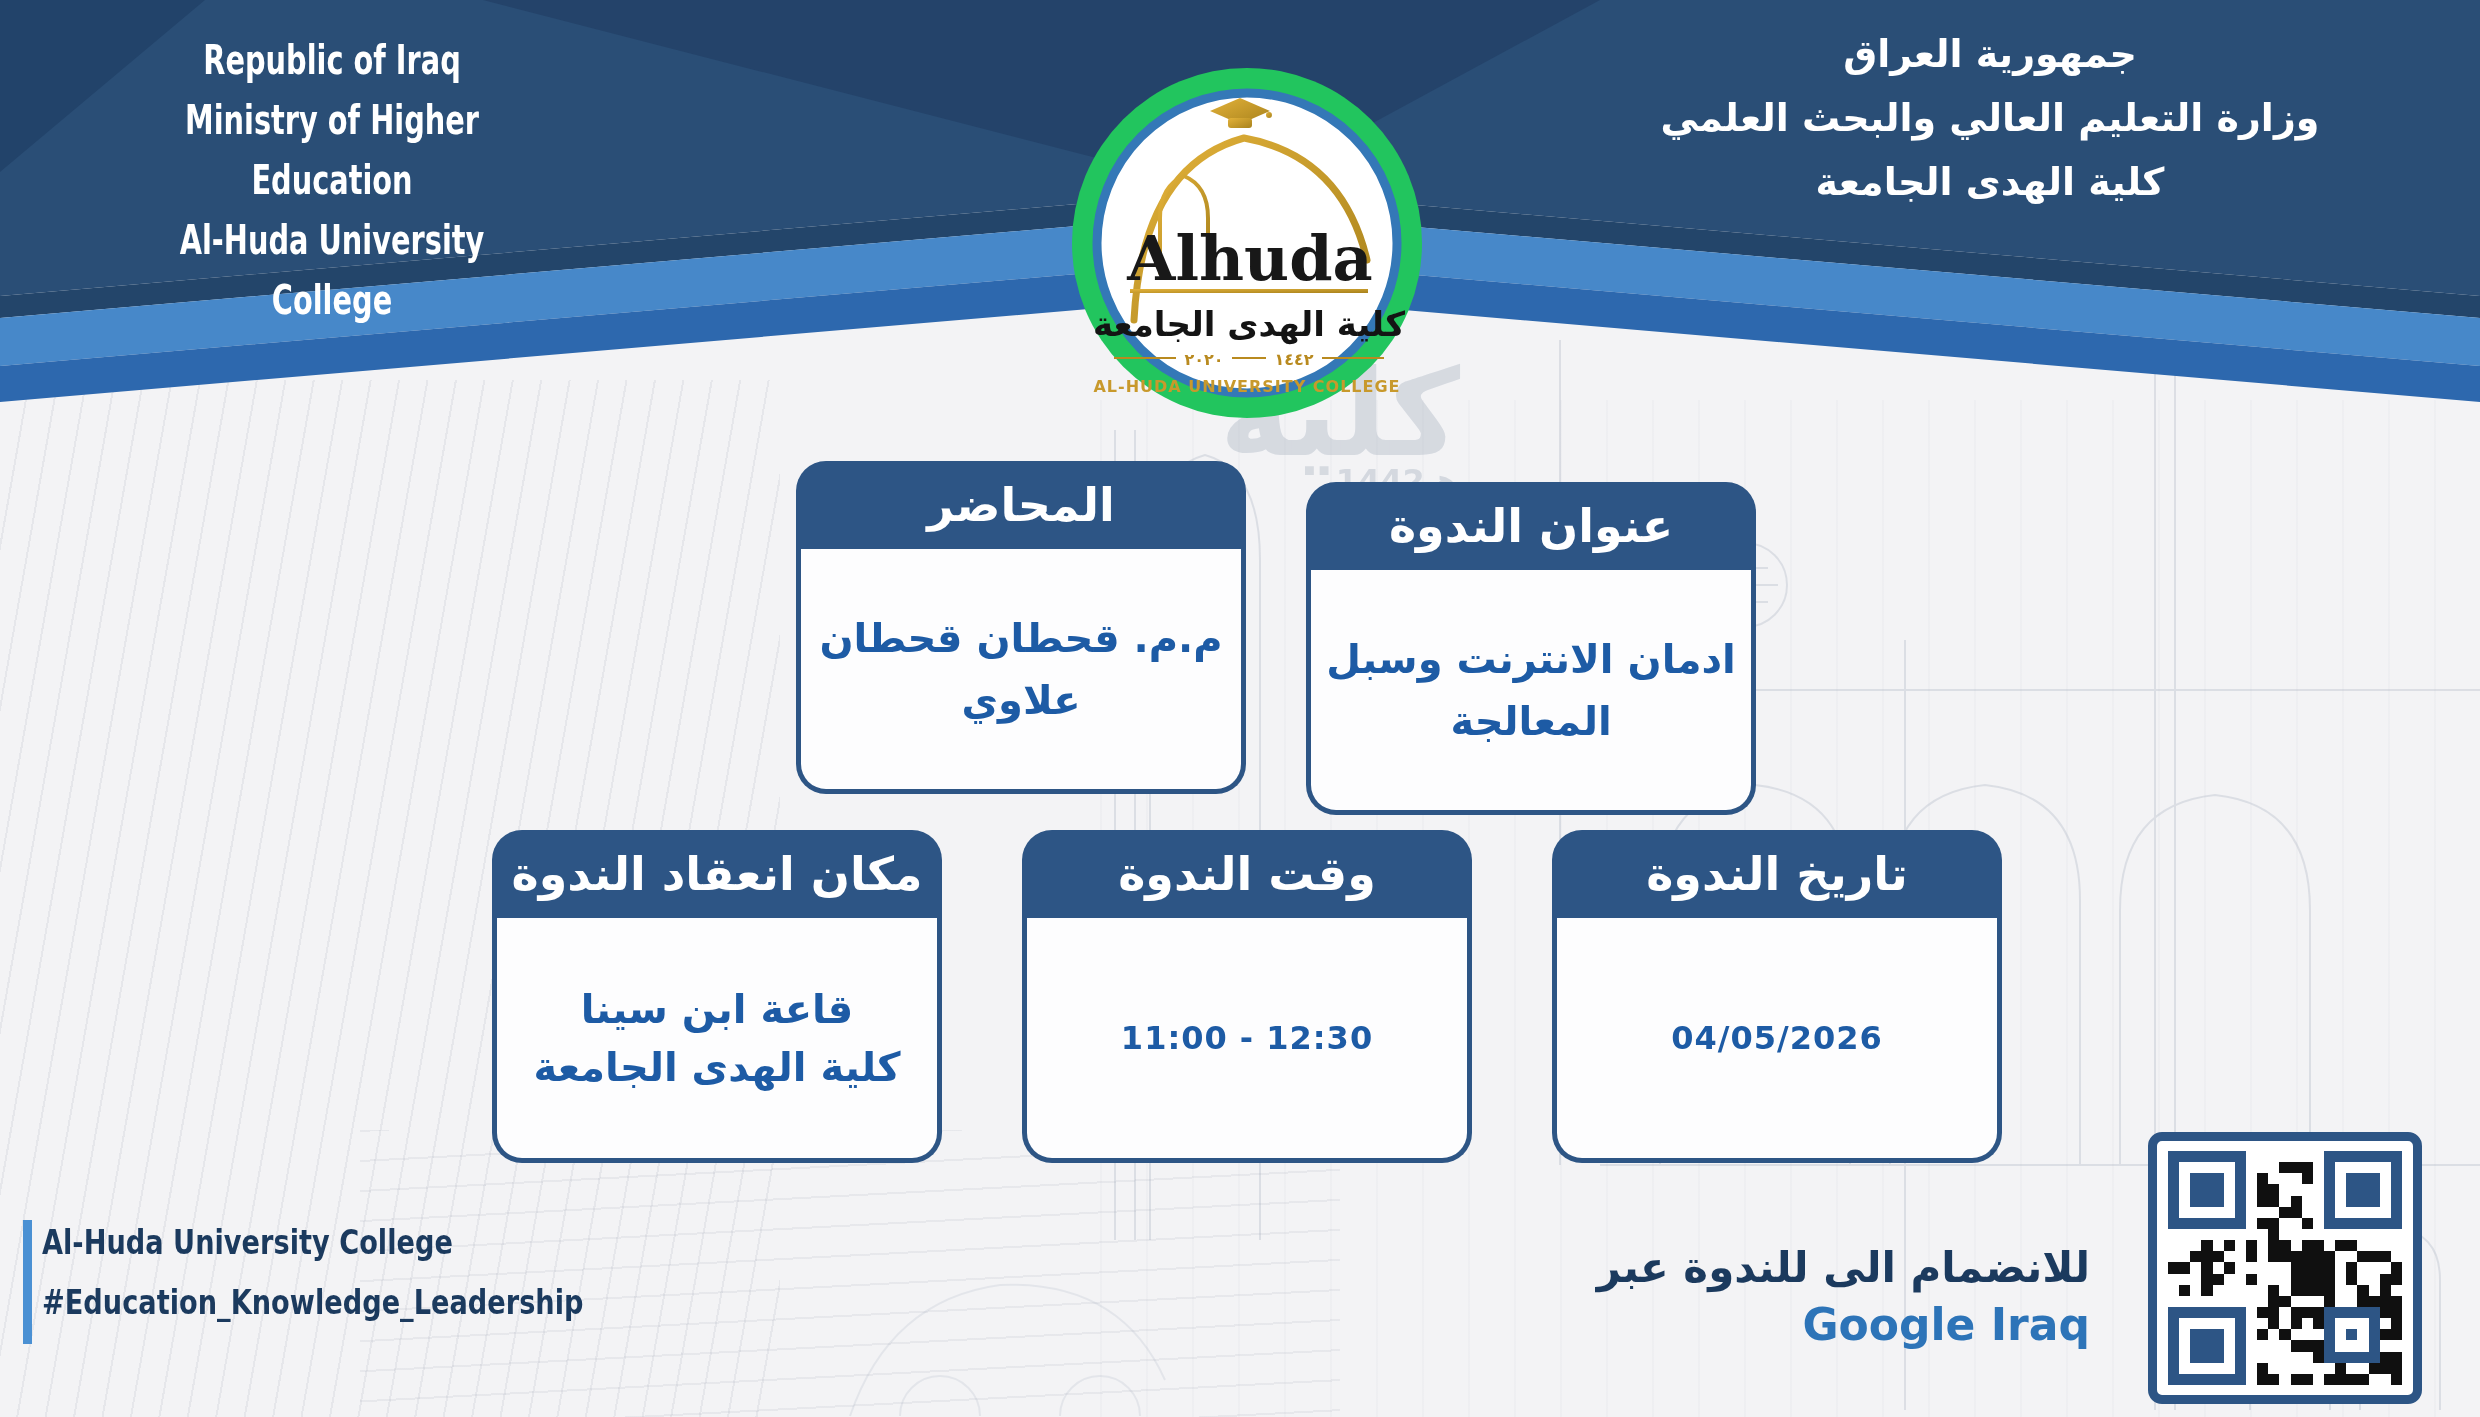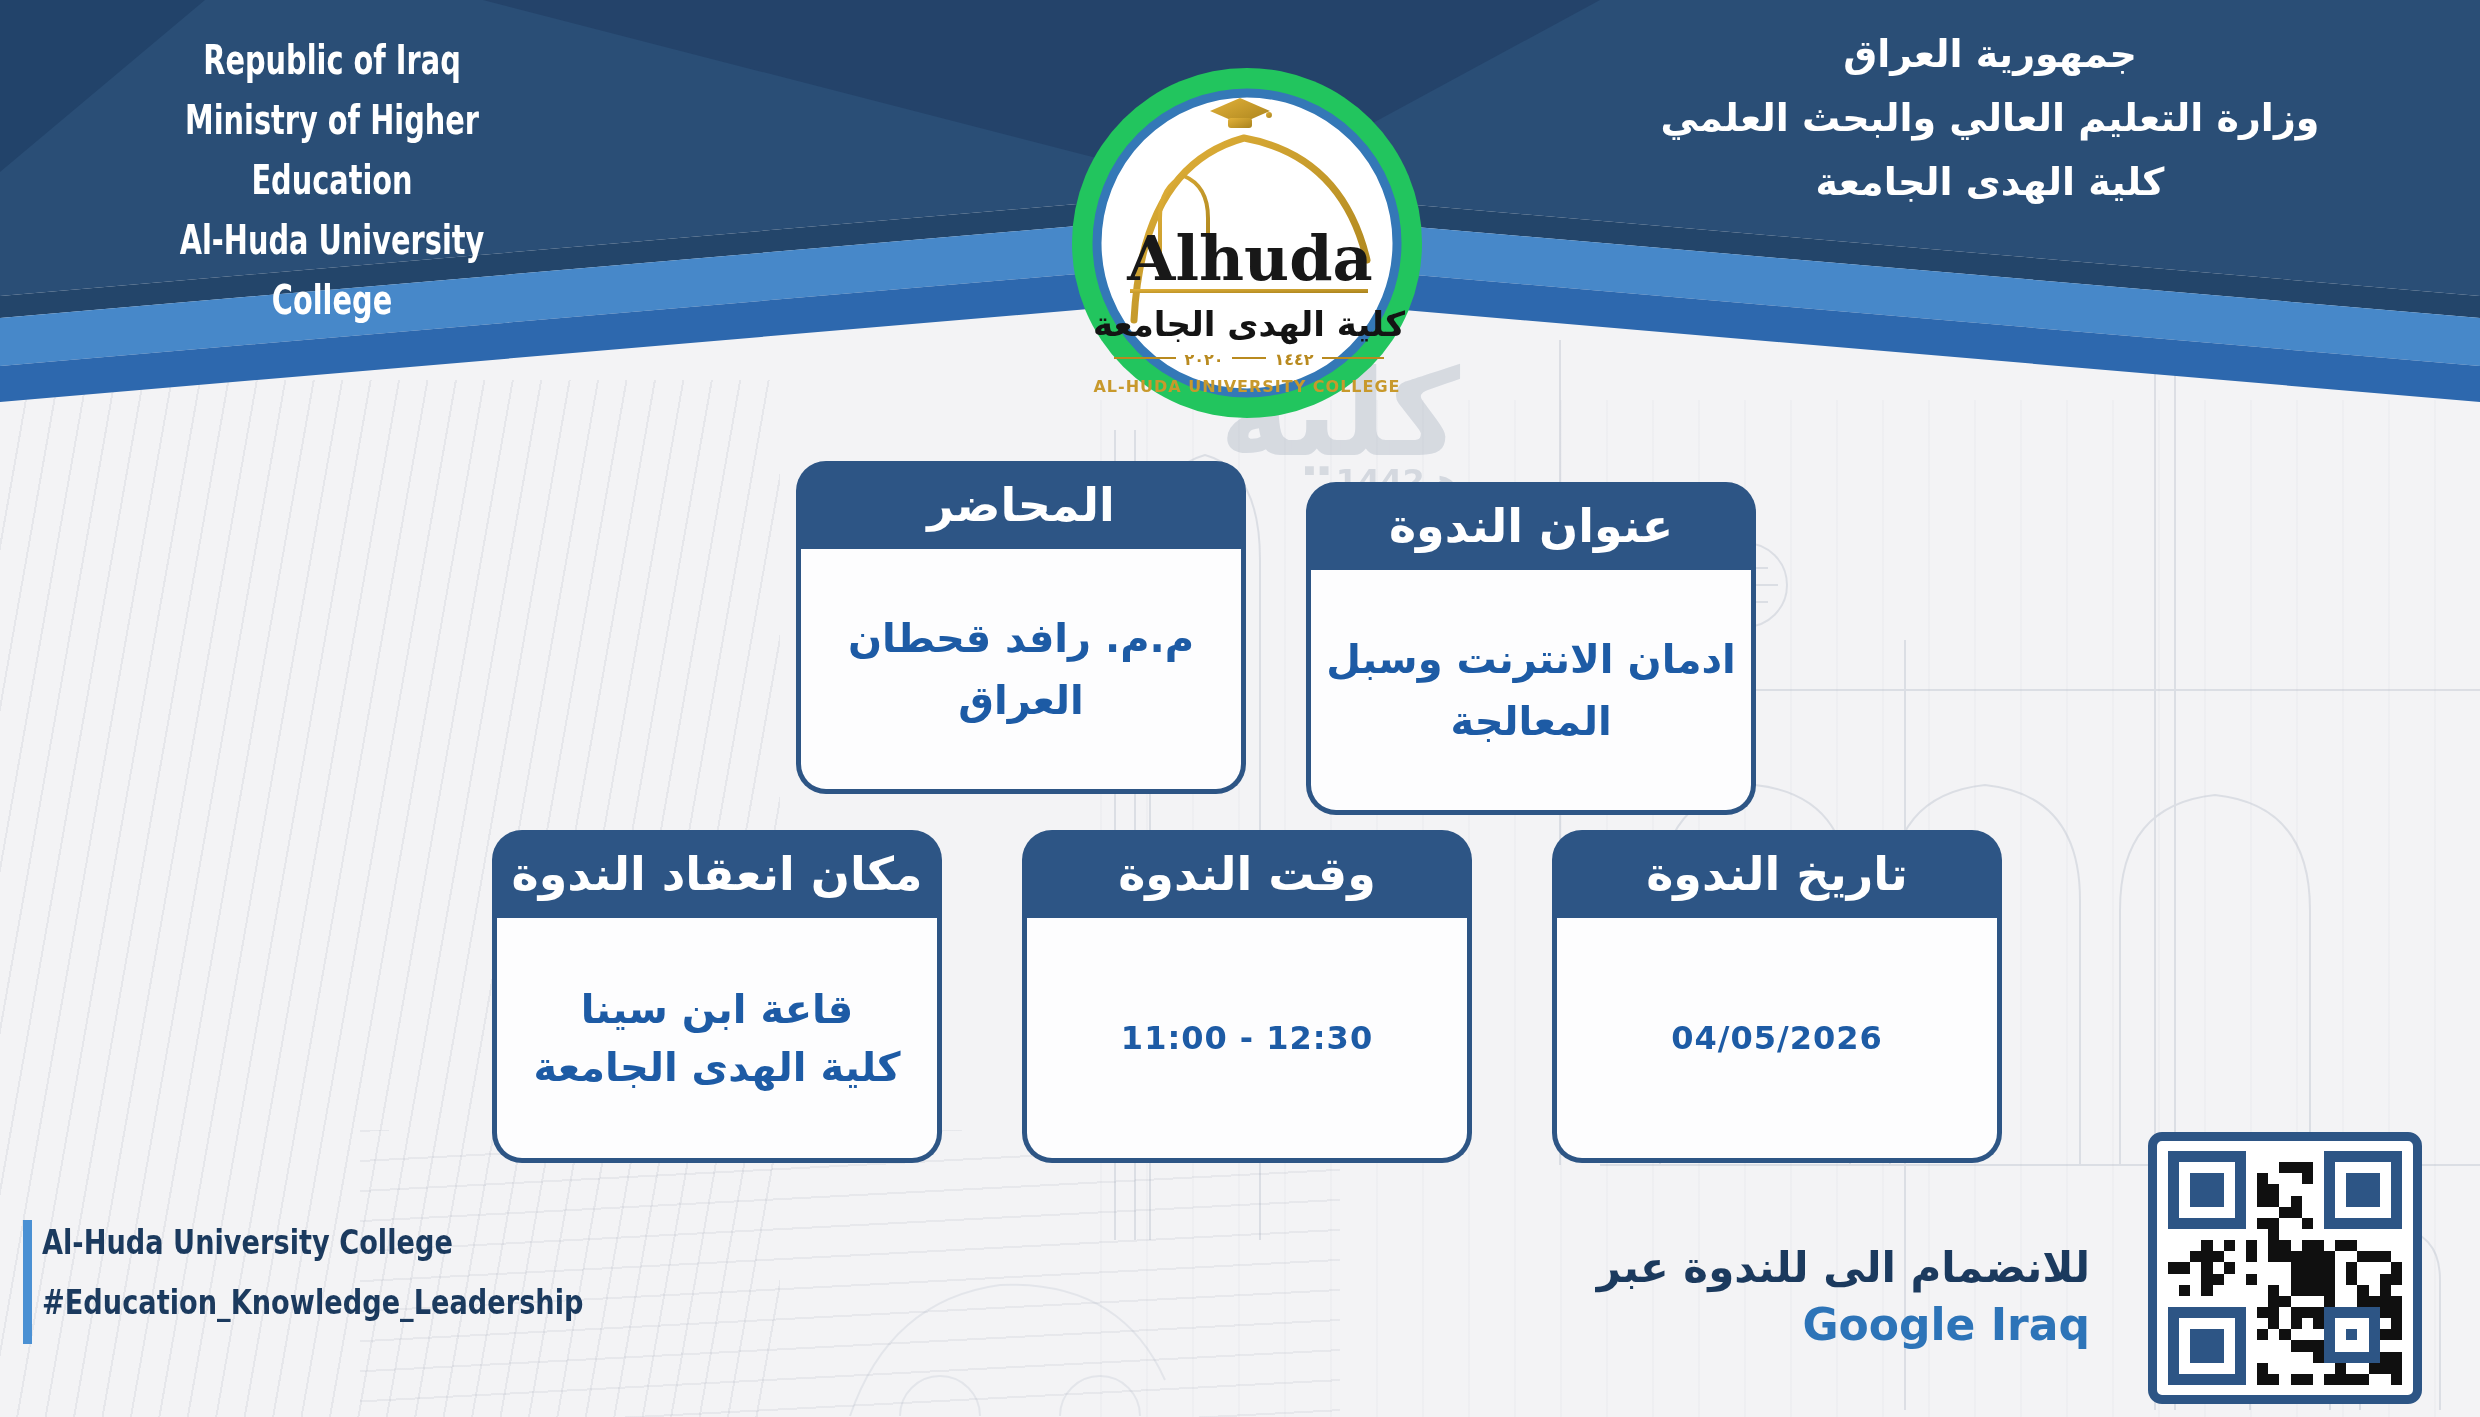--- a/index.html
+++ b/index.html
@@ -150,21 +150,21 @@
       </g>
       <text x="132" y="297" text-anchor="middle" font-size="16" font-weight="bold" fill="#b98a1f">٢٠٢٠</text>
       <text x="222" y="297" text-anchor="middle" font-size="16" font-weight="bold" fill="#b98a1f">١٤٤٢</text>
       <text x="175" y="324" text-anchor="middle" font-size="16" font-weight="bold" letter-spacing="1" fill="#c8992c">AL-HUDA UNIVERSITY COLLEGE</text>
     </svg>
   </div>
 
   <div class="card c-lecturer">
     <div class="card-head">المحاضر</div>
     <div class="card-body">
-        <div class="val">م.م. رافد قحطان العراق</div>
+        <div class="val">م.م. قحطان قحطان علاوي</div>
       </div>
   </div>
 
   <div class="card c-topic">
     <div class="card-head">عنوان الندوة</div>
     <div class="card-body">
       <div class="val">ادمان الانترنت وسبل</div>
       <div class="val">المعالجة</div>
     </div>
   </div>

